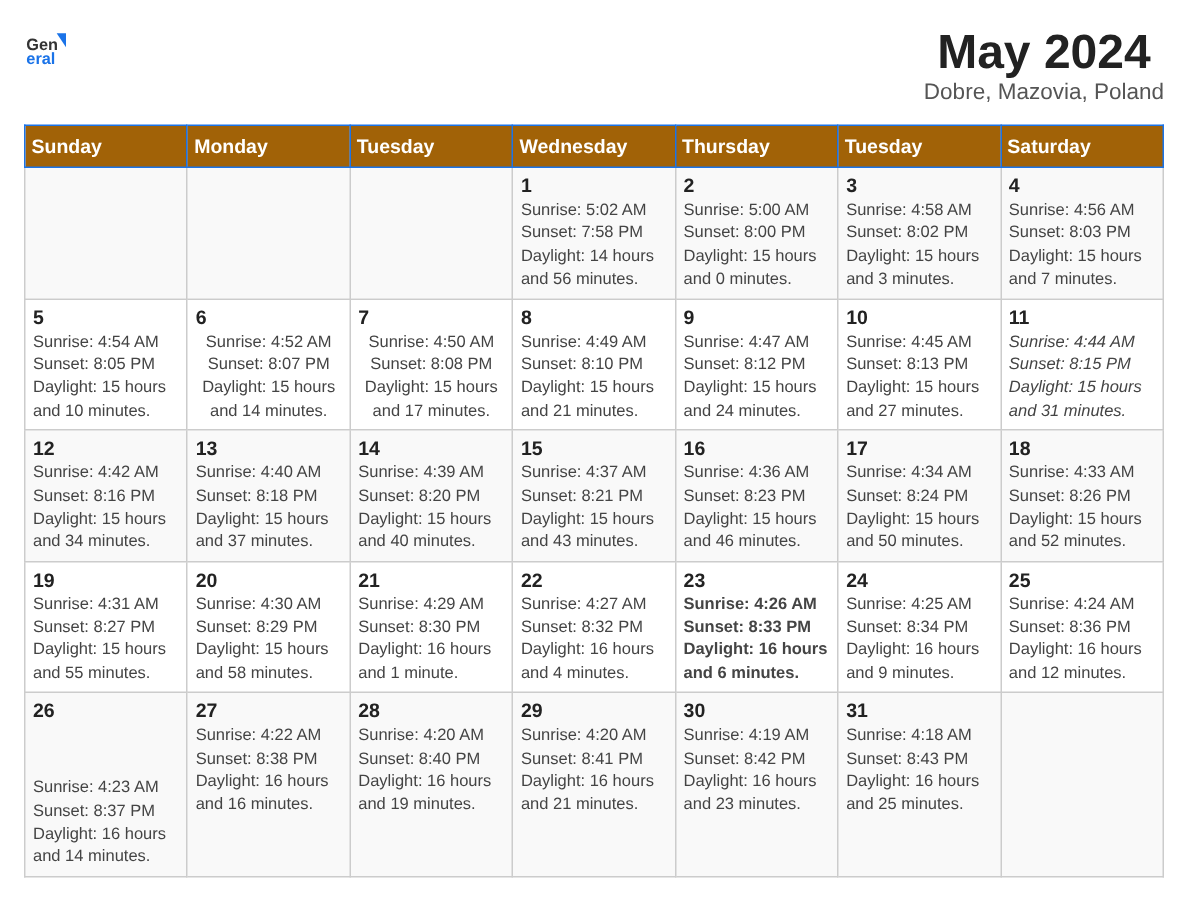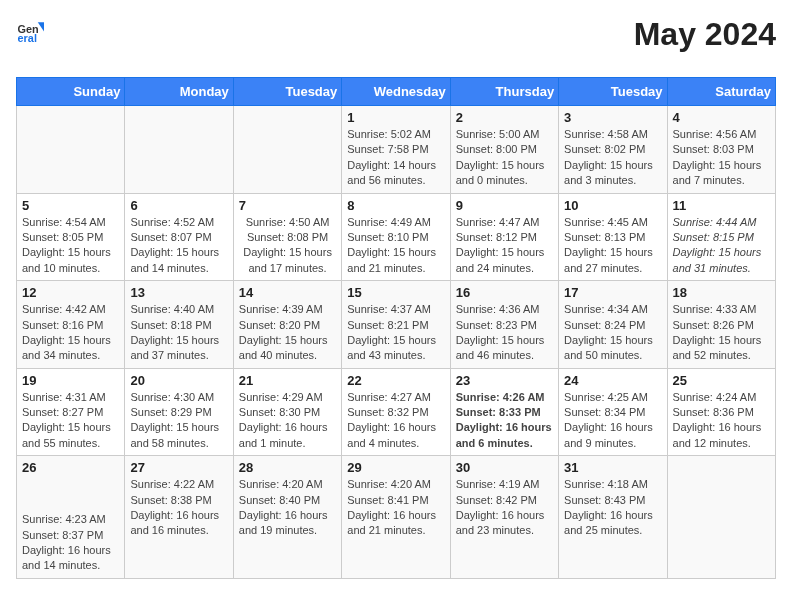--- a/index.html
+++ b/index.html
@@ -7,21 +7,21 @@
       font-family: Arial, sans-serif;
       background: #fff;
       width: 792px;
       min-height: 612px;
       padding: 16px;
     }
     .header {
       display: flex;
       justify-content: space-between;
       align-items: flex-start;
-      margin-bottom: 24px;
+      margin-bottom: 13px;
     }
     .logo {
       display: flex;
       align-items: center;
       gap: 4px;
     }
     .logo-text {
       font-size: 18px;
       font-weight: bold;
       color: #333;
@@ -45,26 +45,26 @@
     .location {
       font-size: 15px;
       color: #555;
     }
     table {
       width: 100%;
       border-collapse: collapse;
       table-layout: fixed;
     }
     thead tr th {
-      background: #3b82f6;
+      background: #a16207;
       color: #fff;
       font-size: 13px;
       font-weight: bold;
       padding: 6px 4px;
-      text-align: right;
+      text-align: left;
       border: 1px solid #1a73e8;
     }
     tbody tr td {
       border: 1px solid #ccc;
       vertical-align: top;
       padding: 4px 5px;
       font-size: 10.5px;
       color: #333;
       height: 80px;
     }
@@ -93,20 +93,21 @@
 <div class="header">
   <div class="logo">
     <svg class="logo-icon" viewBox="0 0 36 36" xmlns="http://www.w3.org/2000/svg">
       <text x="2" y="22" font-size="14" font-weight="bold" fill="#333" font-family="Arial">Gen</text>
       <text x="2" y="34" font-size="14" font-weight="bold" fill="#1a73e8" font-family="Arial">eral</text>
       <polygon points="28,8 36,8 36,20" fill="#1a73e8"></polygon>
     </svg>
   </div>
   <div class="title-block">
     <div class="month-title">May 2024</div>
+    <div class="location">Dobre, Mazovia, Poland</div>
   </div>
 </div>
 
 <table>
   <thead>
     <tr id="header-row">
     <th>Sunday</th>
         <th>Monday</th>
         <th>Tuesday</th>
         <th>Wednesday</th>
@@ -152,21 +153,21 @@
       <tr>
         <td>
           <span class="day-number">5</span>
           <div class="cell-info" style="white-space: pre-line;">Sunrise: 4:54 AM
 Sunset: 8:05 PM
 Daylight: 15 hours
 and 10 minutes.</div>
         </td>
         <td>
           <span class="day-number">6</span>
-          <div class="cell-info" style="white-space: pre-line;">Sunrise: 4:52 AM
+          <div class="cell-info" style="white-space: pre-line; text-align: center;">Sunrise: 4:52 AM
 Sunset: 8:07 PM
 Daylight: 15 hours
 and 14 minutes.</div>
         </td>
         <td>
           <span class="day-number">7</span>
           <div class="cell-info" style="white-space: pre-line; text-align: center;">Sunrise: 4:50 AM
 Sunset: 8:08 PM
 Daylight: 15 hours
 and 17 minutes.</div>

